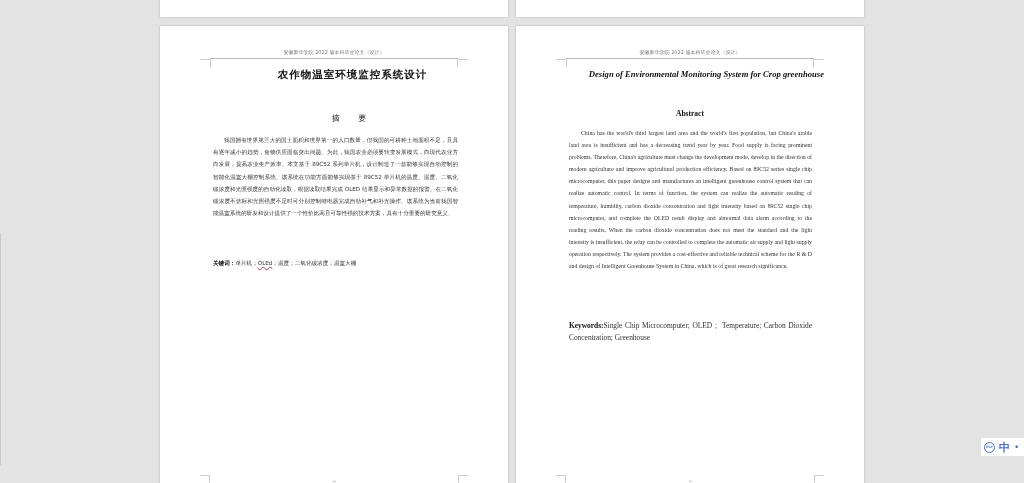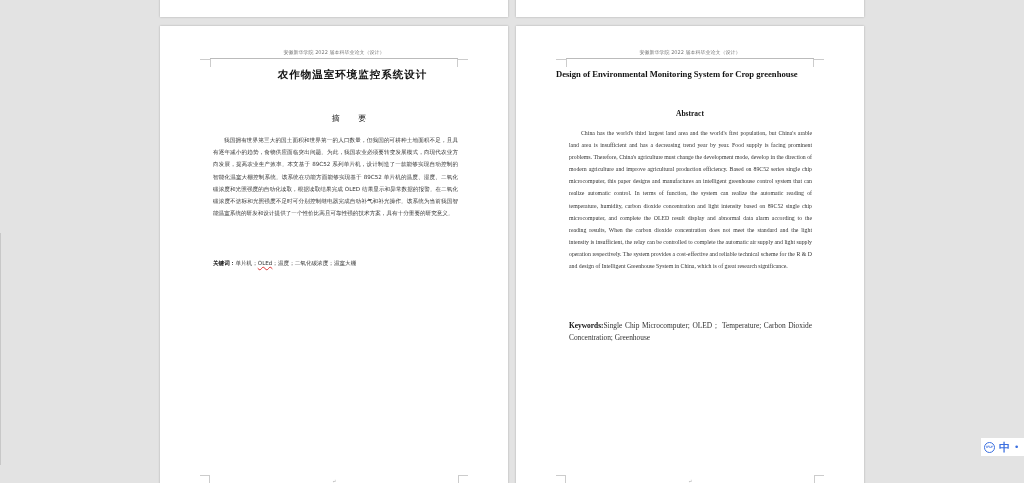--- a/index.html
+++ b/index.html
@@ -50,22 +50,22 @@
     text-align:justify; text-indent:11px;
   }
   .cn-kw {
     position:absolute; left:53px; width:245px; top:231px;
     font-family:"DejaVu Sans",sans-serif; font-size:5.6px; line-height:12px; color:#333;
   }
   .cn-kw b { color:#111; }
   .squiggle { text-decoration:underline wavy #d33; text-decoration-thickness:0.5px; }
 
   .en-title {
-    position:absolute; left:40px; right:40px; top:40px; text-align:left;
-    font-weight:bold; font-size:8.6px; line-height:16px; color:#111;
+    position:absolute; left:40px; right:40px; top:40px; text-align:right;
+    font-weight:bold; font-size:8.6px; line-height:16px; color:#111;font-style:italic;
   }
   .en-abstract-h {
     position:absolute; left:0; right:0; top:83px; text-align:center;
     font-weight:bold; font-size:7.5px; color:#111;
   }
   .en-body {
     position:absolute; left:53px; width:243px; top:101px;
     font-size:5.8px; line-height:12.1px; color:#333; text-align:justify; text-indent:12px;
   }
   .en-kw {

